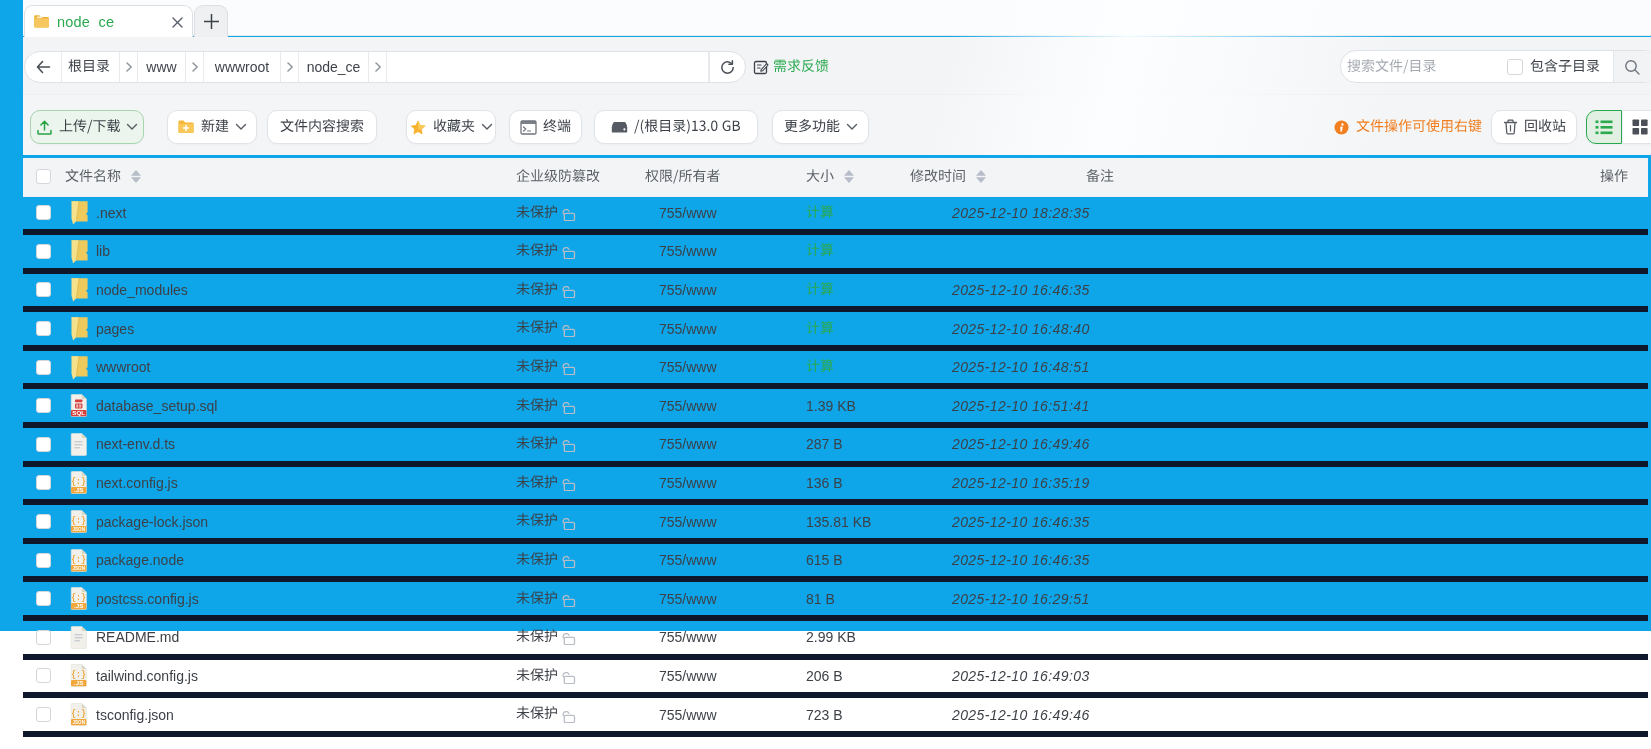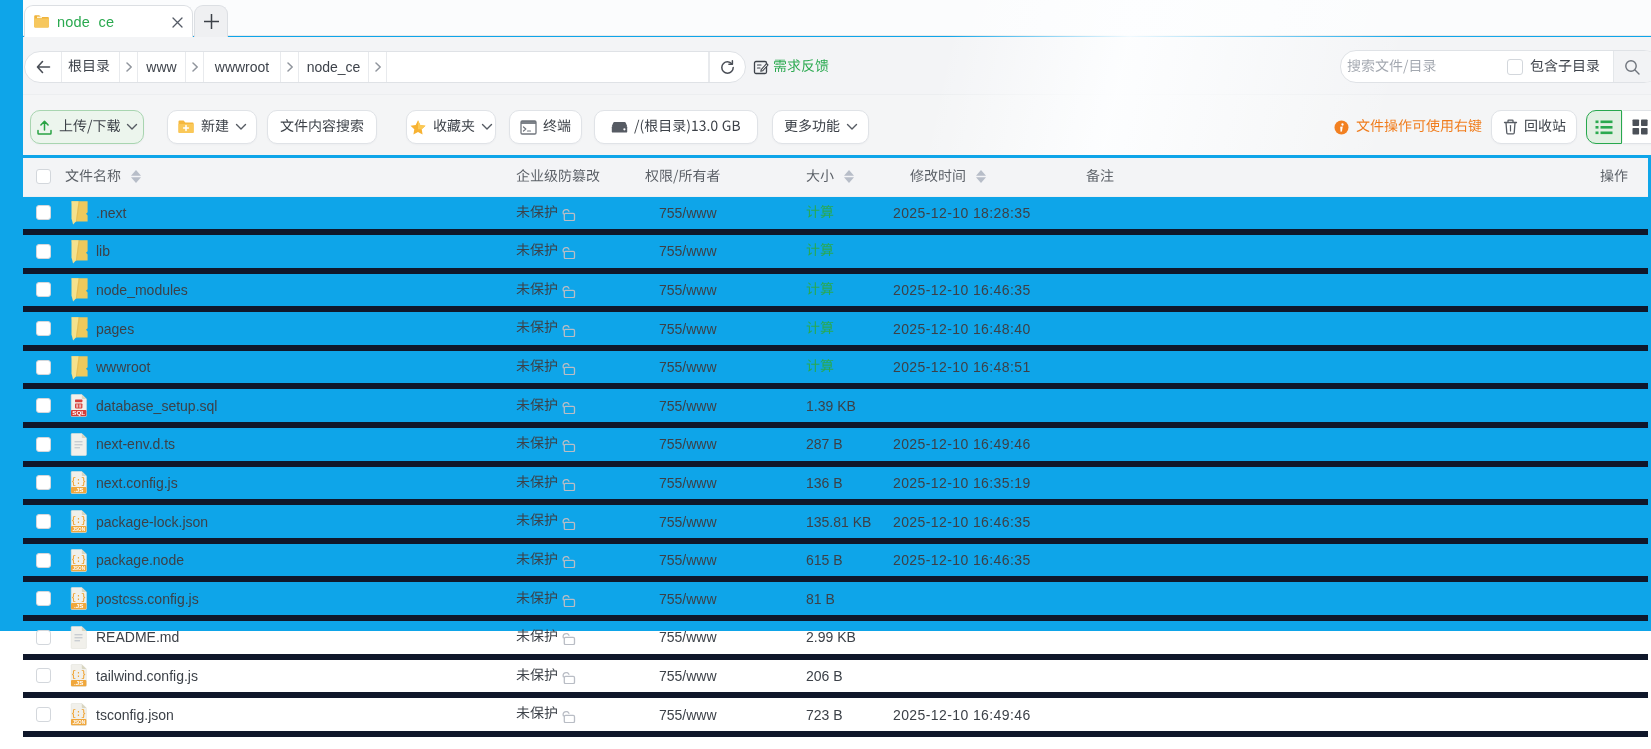--- a/index.html
+++ b/index.html
@@ -23,21 +23,21 @@
 .table { position:absolute; left:23px; top:158px; width:1624.5px; }
 .thead { position:relative; height:38.5px; background:#f3f4f6; border-bottom:1px solid #edeff1; color:#5a5f66; font-size:14px; }
 .row { position:relative; height:38.6px; border-bottom:6px solid #0f172a; font-size:14px; color:#3c4148; }
 .cell { position:absolute; top:0; height:100%; display:flex; align-items:center; }
 .cb { position:absolute; top:50%; margin-top:-7.5px; width:15px; height:15px; border:1px solid #d3d7dc; border-radius:3px; background:#fff; }
 .icon { left:47px; }
 .name { left:73px; }
 .c-prot { left:493px; }
 .c-perm { left:636px; }
 .c-size { left:783px; }
-.c-date { left:870px; letter-spacing:0.4px; }
+.c-date { left:929px; letter-spacing:0.4px;font-style:italic; }
 .green { color:#2aa94f; }
 .dark { color:#3c4148; }
 .hcell { position:absolute; top:0; height:100%; display:flex; align-items:center; }
 </style></head><body>
 <div id="app">
 <svg width="0" height="0" style="position:absolute">
       <defs>
         <g id="g-weibaohu">
           <path transform="translate(0,12.9) scale(0.014000,-0.014000)" d="M62 429H942V355H62ZM133 676H874V602H133ZM459 839H538V-80H459ZM440 391 504 364Q469 304 421 247Q373 190 318 140Q264 89 206 48Q147 6 89 -24Q82 -15 72 -3Q63 9 53 20Q43 32 34 39Q91 65 150 103Q208 141 262 188Q316 234 362 286Q407 338 440 391ZM557 391Q590 338 636 286Q683 235 737 188Q791 140 850 102Q909 65 966 40Q958 32 948 21Q937 10 928 -2Q918 -14 911 -25Q854 5 795 47Q736 89 681 140Q626 191 578 248Q531 305 495 364ZM1598 497H1673V-80H1598ZM1306 350H1954V281H1306ZM1695 322Q1725 262 1771 204Q1817 147 1872 100Q1927 52 1981 22Q1973 15 1962 4Q1952 -6 1943 -17Q1934 -28 1928 -38Q1873 -2 1818 52Q1764 106 1717 170Q1670 234 1637 300ZM1581 328 1640 306Q1606 237 1556 172Q1506 106 1448 52Q1389 -1 1329 -36Q1323 -26 1314 -16Q1305 -5 1296 6Q1286 16 1277 23Q1336 53 1394 101Q1452 149 1500 208Q1549 267 1581 328ZM1452 726V542H1824V726ZM1380 793H1899V474H1380ZM1277 837 1347 815Q1314 731 1269 649Q1224 567 1172 495Q1120 423 1065 367Q1062 376 1054 390Q1047 404 1038 418Q1030 432 1023 441Q1073 489 1120 552Q1167 616 1208 688Q1248 761 1277 837ZM1173 579 1243 650 1245 649V-77H1173ZM2038 309Q2081 319 2135 334Q2189 349 2250 368Q2311 386 2372 404L2383 335Q2299 308 2214 282Q2128 256 2059 235ZM2054 638H2377V566H2054ZM2188 839H2261V14Q2261 -17 2254 -35Q2246 -53 2226 -62Q2207 -71 2176 -74Q2144 -76 2094 -76Q2091 -61 2085 -40Q2079 -20 2071 -4Q2105 -5 2133 -5Q2161 -5 2170 -4Q2180 -4 2184 -0Q2188 3 2188 14ZM2498 408H2890V337H2498ZM2495 667H2925V274H2850V599H2495ZM2447 667H2522V398Q2522 343 2517 280Q2512 216 2498 152Q2483 87 2456 27Q2428 -33 2383 -82Q2377 -74 2366 -64Q2355 -54 2344 -44Q2332 -34 2323 -29Q2365 17 2390 70Q2414 124 2426 181Q2439 238 2443 294Q2447 349 2447 400ZM2591 811 2658 837Q2687 804 2714 765Q2741 726 2754 697L2684 666Q2671 697 2645 737Q2619 777 2591 811Z"></path>
         </g>
@@ -452,20 +452,21 @@
           </svg>
           <svg width="16" height="16" viewBox="0 0 16 16" style="margin-left:2px">
 <rect x="4.3" y="8.4" width="10.2" height="7.2" rx="1.3" fill="none" stroke="#b9bdc5" stroke-width="1.3"></rect>
 <path d="M3.4 8.9 A3 3 0 1 1 8.9 6.3" fill="none" stroke="#b9bdc5" stroke-width="1.3" stroke-linecap="round"></path>
 </svg>
         </div>
  <div class="cell c-perm">755/www</div>
  <div class="cell c-size">
           <span class="dark">1.39 KB</span>
         </div>
+ <div class="cell c-date">2025-12-10 16:51:41</div>
 </div>
 <div class="row">
  <div class="cb" style="left:13px"></div>
  <div class="cell icon">
           <svg width="18" height="23" viewBox="0 0 18 23">
             <path d="M2 .5 L11.8 .5 L16.4 5.1 L16.4 21.7 Q16.4 22.5 15.6 22.5 L2 22.5 Q1.2 22.5 1.2 21.7 L1.2 1.3 Q1.2 .5 2 .5 Z" fill="#f1f0eb" stroke="#e3e2da" stroke-width="0.6"></path>
             <path d="M11.8 .5 L16.4 5.1 L12.6 5.1 Q11.8 5.1 11.8 4.3 Z" fill="#d8d5c0"></path>
             <rect x="4.5" y="8" width="8" height="1.4" fill="#c9cdd2"></rect>
             <rect x="4.5" y="11" width="8" height="1.4" fill="#c9cdd2"></rect>
             <rect x="4.5" y="14" width="5.5" height="1.4" fill="#c9cdd2"></rect>
@@ -586,20 +587,21 @@
           </svg>
           <svg width="16" height="16" viewBox="0 0 16 16" style="margin-left:2px">
 <rect x="4.3" y="8.4" width="10.2" height="7.2" rx="1.3" fill="none" stroke="#b9bdc5" stroke-width="1.3"></rect>
 <path d="M3.4 8.9 A3 3 0 1 1 8.9 6.3" fill="none" stroke="#b9bdc5" stroke-width="1.3" stroke-linecap="round"></path>
 </svg>
         </div>
  <div class="cell c-perm">755/www</div>
  <div class="cell c-size">
           <span class="dark">81 B</span>
         </div>
+ <div class="cell c-date">2025-12-10 16:29:51</div>
 </div>
 <div class="row">
  <div class="cb" style="left:13px"></div>
  <div class="cell icon">
           <svg width="18" height="23" viewBox="0 0 18 23">
             <path d="M2 .5 L11.8 .5 L16.4 5.1 L16.4 21.7 Q16.4 22.5 15.6 22.5 L2 22.5 Q1.2 22.5 1.2 21.7 L1.2 1.3 Q1.2 .5 2 .5 Z" fill="#f1f0eb" stroke="#e3e2da" stroke-width="0.6"></path>
             <path d="M11.8 .5 L16.4 5.1 L12.6 5.1 Q11.8 5.1 11.8 4.3 Z" fill="#d8d5c0"></path>
             <rect x="4.5" y="8" width="8" height="1.4" fill="#c9cdd2"></rect>
             <rect x="4.5" y="11" width="8" height="1.4" fill="#c9cdd2"></rect>
             <rect x="4.5" y="14" width="5.5" height="1.4" fill="#c9cdd2"></rect>
@@ -638,20 +640,21 @@
           </svg>
           <svg width="16" height="16" viewBox="0 0 16 16" style="margin-left:2px">
 <rect x="4.3" y="8.4" width="10.2" height="7.2" rx="1.3" fill="none" stroke="#b9bdc5" stroke-width="1.3"></rect>
 <path d="M3.4 8.9 A3 3 0 1 1 8.9 6.3" fill="none" stroke="#b9bdc5" stroke-width="1.3" stroke-linecap="round"></path>
 </svg>
         </div>
  <div class="cell c-perm">755/www</div>
  <div class="cell c-size">
           <span class="dark">206 B</span>
         </div>
+ <div class="cell c-date">2025-12-10 16:49:03</div>
 </div>
 <div class="row">
  <div class="cb" style="left:13px"></div>
  <div class="cell icon">
           <svg width="18" height="23" viewBox="0 0 18 23">
             <path d="M2 .5 L11.8 .5 L16.4 5.1 L16.4 21.7 Q16.4 22.5 15.6 22.5 L2 22.5 Q1.2 22.5 1.2 21.7 L1.2 1.3 Q1.2 .5 2 .5 Z" fill="#f1f0eb" stroke="#e3e2da" stroke-width="0.6"></path>
             <path d="M11.8 .5 L16.4 5.1 L12.6 5.1 Q11.8 5.1 11.8 4.3 Z" fill="#d8d5c0"></path>
             <text x="8.5" y="12.5" font-family="Liberation Mono, monospace" font-size="8.2" font-weight="bold" fill="#f0a73c" text-anchor="middle">{:}</text>
             <rect x="1" y="16" width="15.4" height="6.2" rx="1" fill="#f0a73c"></rect>
             <text x="8.7" y="21" font-family="Liberation Sans, sans-serif" font-size="4.6" font-weight="bold" fill="#fff" text-anchor="middle">JSON</text>

